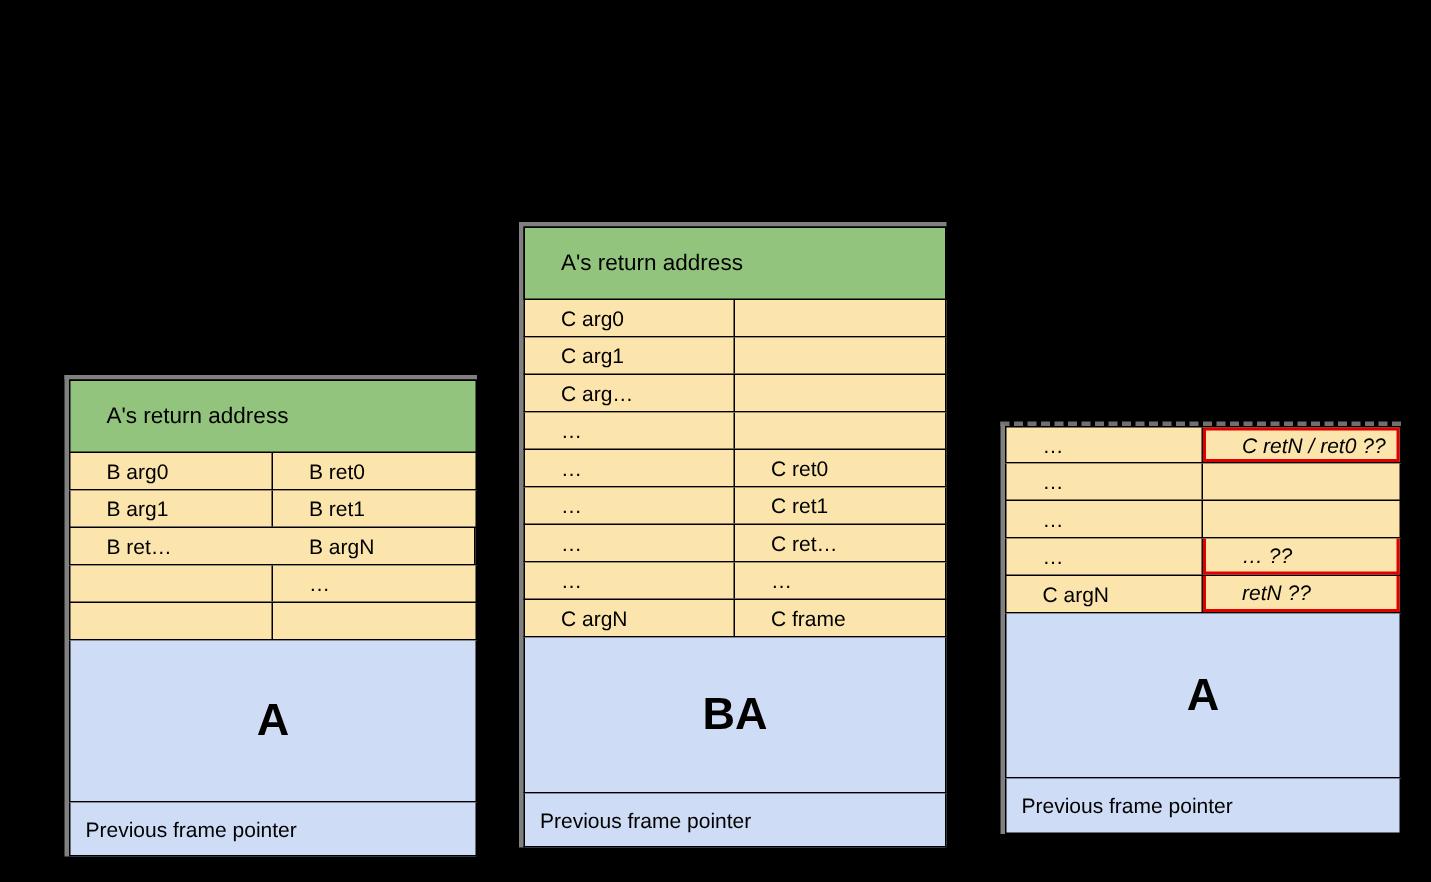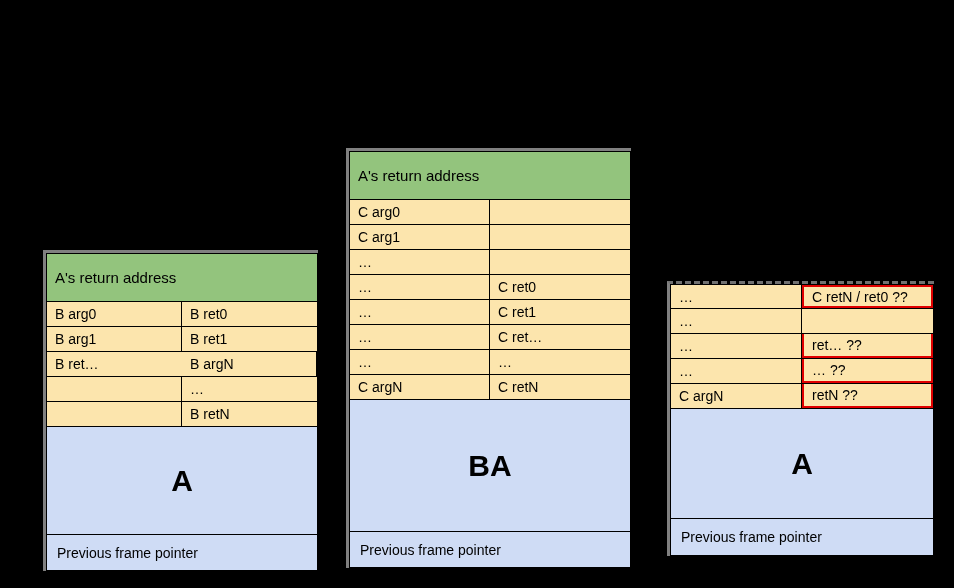--- a/index.html
+++ b/index.html
@@ -30,21 +30,21 @@
     border-bottom: 1px solid #000;
   }
   .row:first-child {
     border-top: 1px solid #000;
   }
 
   .cell {
     box-sizing: border-box;
     display: flex;
     align-items: center;
-    padding: 0 8px;
+    padding: 0 24px;
     font-size: 14px;
     color: #000;
     line-height: 1;
     white-space: nowrap;
     overflow: hidden;
   }
 
   .hdr-green {
     background: #93c47d;
     height: 47px;
@@ -82,35 +82,36 @@
     color: #000;
   }
 
   
   #stack-a { left: 43px; top: 250px; width: 275px; }
   #stack-a .blue-body { height: 108px; }
   #stack-a .blue-foot { height: 36px; }
 
   
   #stack-ba { left: 346px; top: 148px; width: 285px; }
-  #stack-ba .blue-body { height: 132px; }
+  #stack-ba .blue-body { height: 104px; }
   #stack-ba .blue-foot { height: 36px; }
   #stack-ba .cell-left { width: 50%; }
 
   
   #stack-c { left: 667px; top: 281px; width: 267px; border-top: 3px dashed #707070; }
   #stack-c .blue-body { height: 110px; }
   #stack-c .blue-foot { height: 37px; }
 
   
   #stack-c .row .cell-right.hot {
     border-left: 2px solid #e00000;
     border-right: 2px solid #e00000;
     border-bottom: 2px solid #e00000;
     margin-right: -1px;
+    font-style: italic;
   }
   #stack-c .row:first-child .cell-right.hot {
     border-top: 2px solid #e00000;
   }
   #stack-c .row .cell-left-split { width: 50%; border-right: 1px solid #000; }
 </style>
 </head>
 <body>
 
 <div class="stack" id="stack-a">
@@ -130,21 +131,20 @@
   <div class="row row-yellow">
     <div class="cell cell-right">B ret…</div>
     <div class="cell cell-left">B argN</div>
   </div>
   <div class="row row-yellow">
     <div class="cell cell-left"></div>
     <div class="cell cell-right">…</div>
   </div>
   <div class="row row-yellow">
     <div class="cell cell-left"></div>
-    <div class="cell cell-right">B retN</div>
   </div>
 
   <div class="blue-body">A</div>
   <div class="blue-foot">Previous frame pointer</div>
 </div>
 
 <div class="stack" id="stack-ba">
 
   <div class="row">
     <div class="cell hdr-green">A's return address</div>
@@ -152,20 +152,24 @@
 
   <div class="row row-yellow">
     <div class="cell cell-left">C arg0</div>
     <div class="cell cell-right"></div>
   </div>
   <div class="row row-yellow">
     <div class="cell cell-left">C arg1</div>
     <div class="cell cell-right"></div>
   </div>
   <div class="row row-yellow">
+    <div class="cell cell-left">C arg…</div>
+    <div class="cell cell-right"></div>
+  </div>
+  <div class="row row-yellow">
     <div class="cell cell-left">…</div>
     <div class="cell cell-right"></div>
   </div>
   <div class="row row-yellow">
     <div class="cell cell-left">…</div>
     <div class="cell cell-right">C ret0</div>
   </div>
   <div class="row row-yellow">
     <div class="cell cell-left">…</div>
     <div class="cell cell-right">C ret1</div>
@@ -173,39 +177,38 @@
   <div class="row row-yellow">
     <div class="cell cell-left">…</div>
     <div class="cell cell-right">C ret…</div>
   </div>
   <div class="row row-yellow">
     <div class="cell cell-left">…</div>
     <div class="cell cell-right">…</div>
   </div>
   <div class="row row-yellow">
     <div class="cell cell-left">C argN</div>
-    <div class="cell cell-right">C retN</div>
+    <div class="cell cell-right">C frame</div>
   </div>
 
   <div class="blue-body">BA</div>
   <div class="blue-foot">Previous frame pointer</div>
 </div>
 
 <div class="stack" id="stack-c">
 
   <div class="row row-yellow">
     <div class="cell cell-left-split">…</div>
     <div class="cell cell-right hot">C retN / ret0 ??</div>
   </div>
   <div class="row row-yellow">
     <div class="cell cell-left-split">…</div>
   </div>
   <div class="row row-yellow">
     <div class="cell cell-left-split">…</div>
-    <div class="cell cell-right hot">ret… ??</div>
   </div>
   <div class="row row-yellow">
     <div class="cell cell-left-split">…</div>
     <div class="cell cell-right hot">… ??</div>
   </div>
   <div class="row row-yellow">
     <div class="cell cell-left-split">C argN</div>
     <div class="cell cell-right hot">retN ??</div>
   </div>
 

